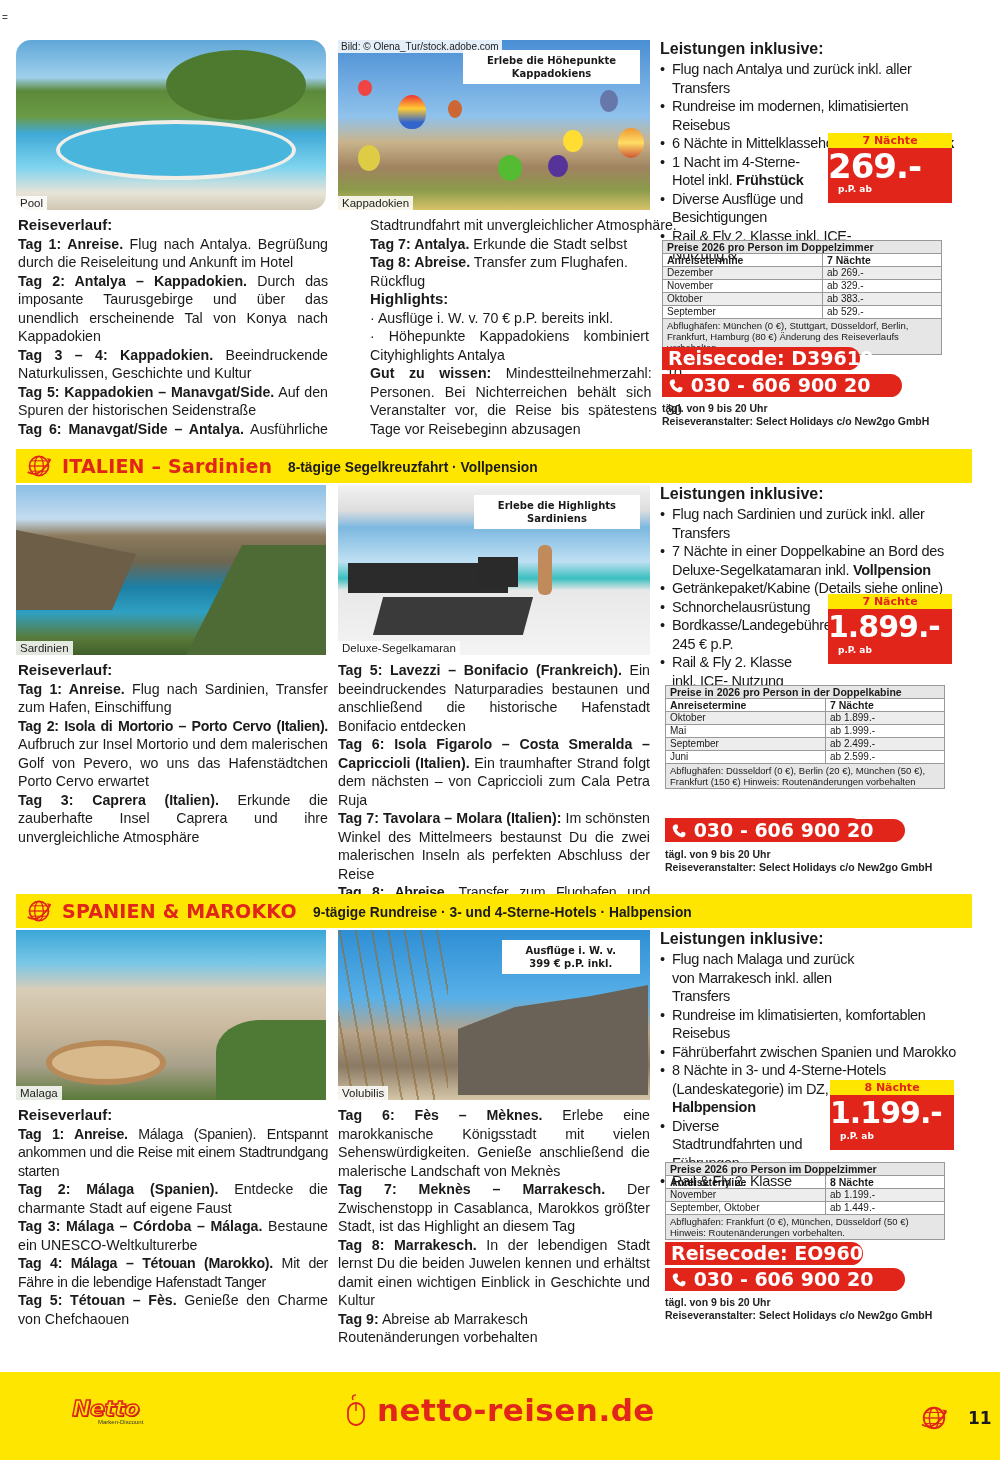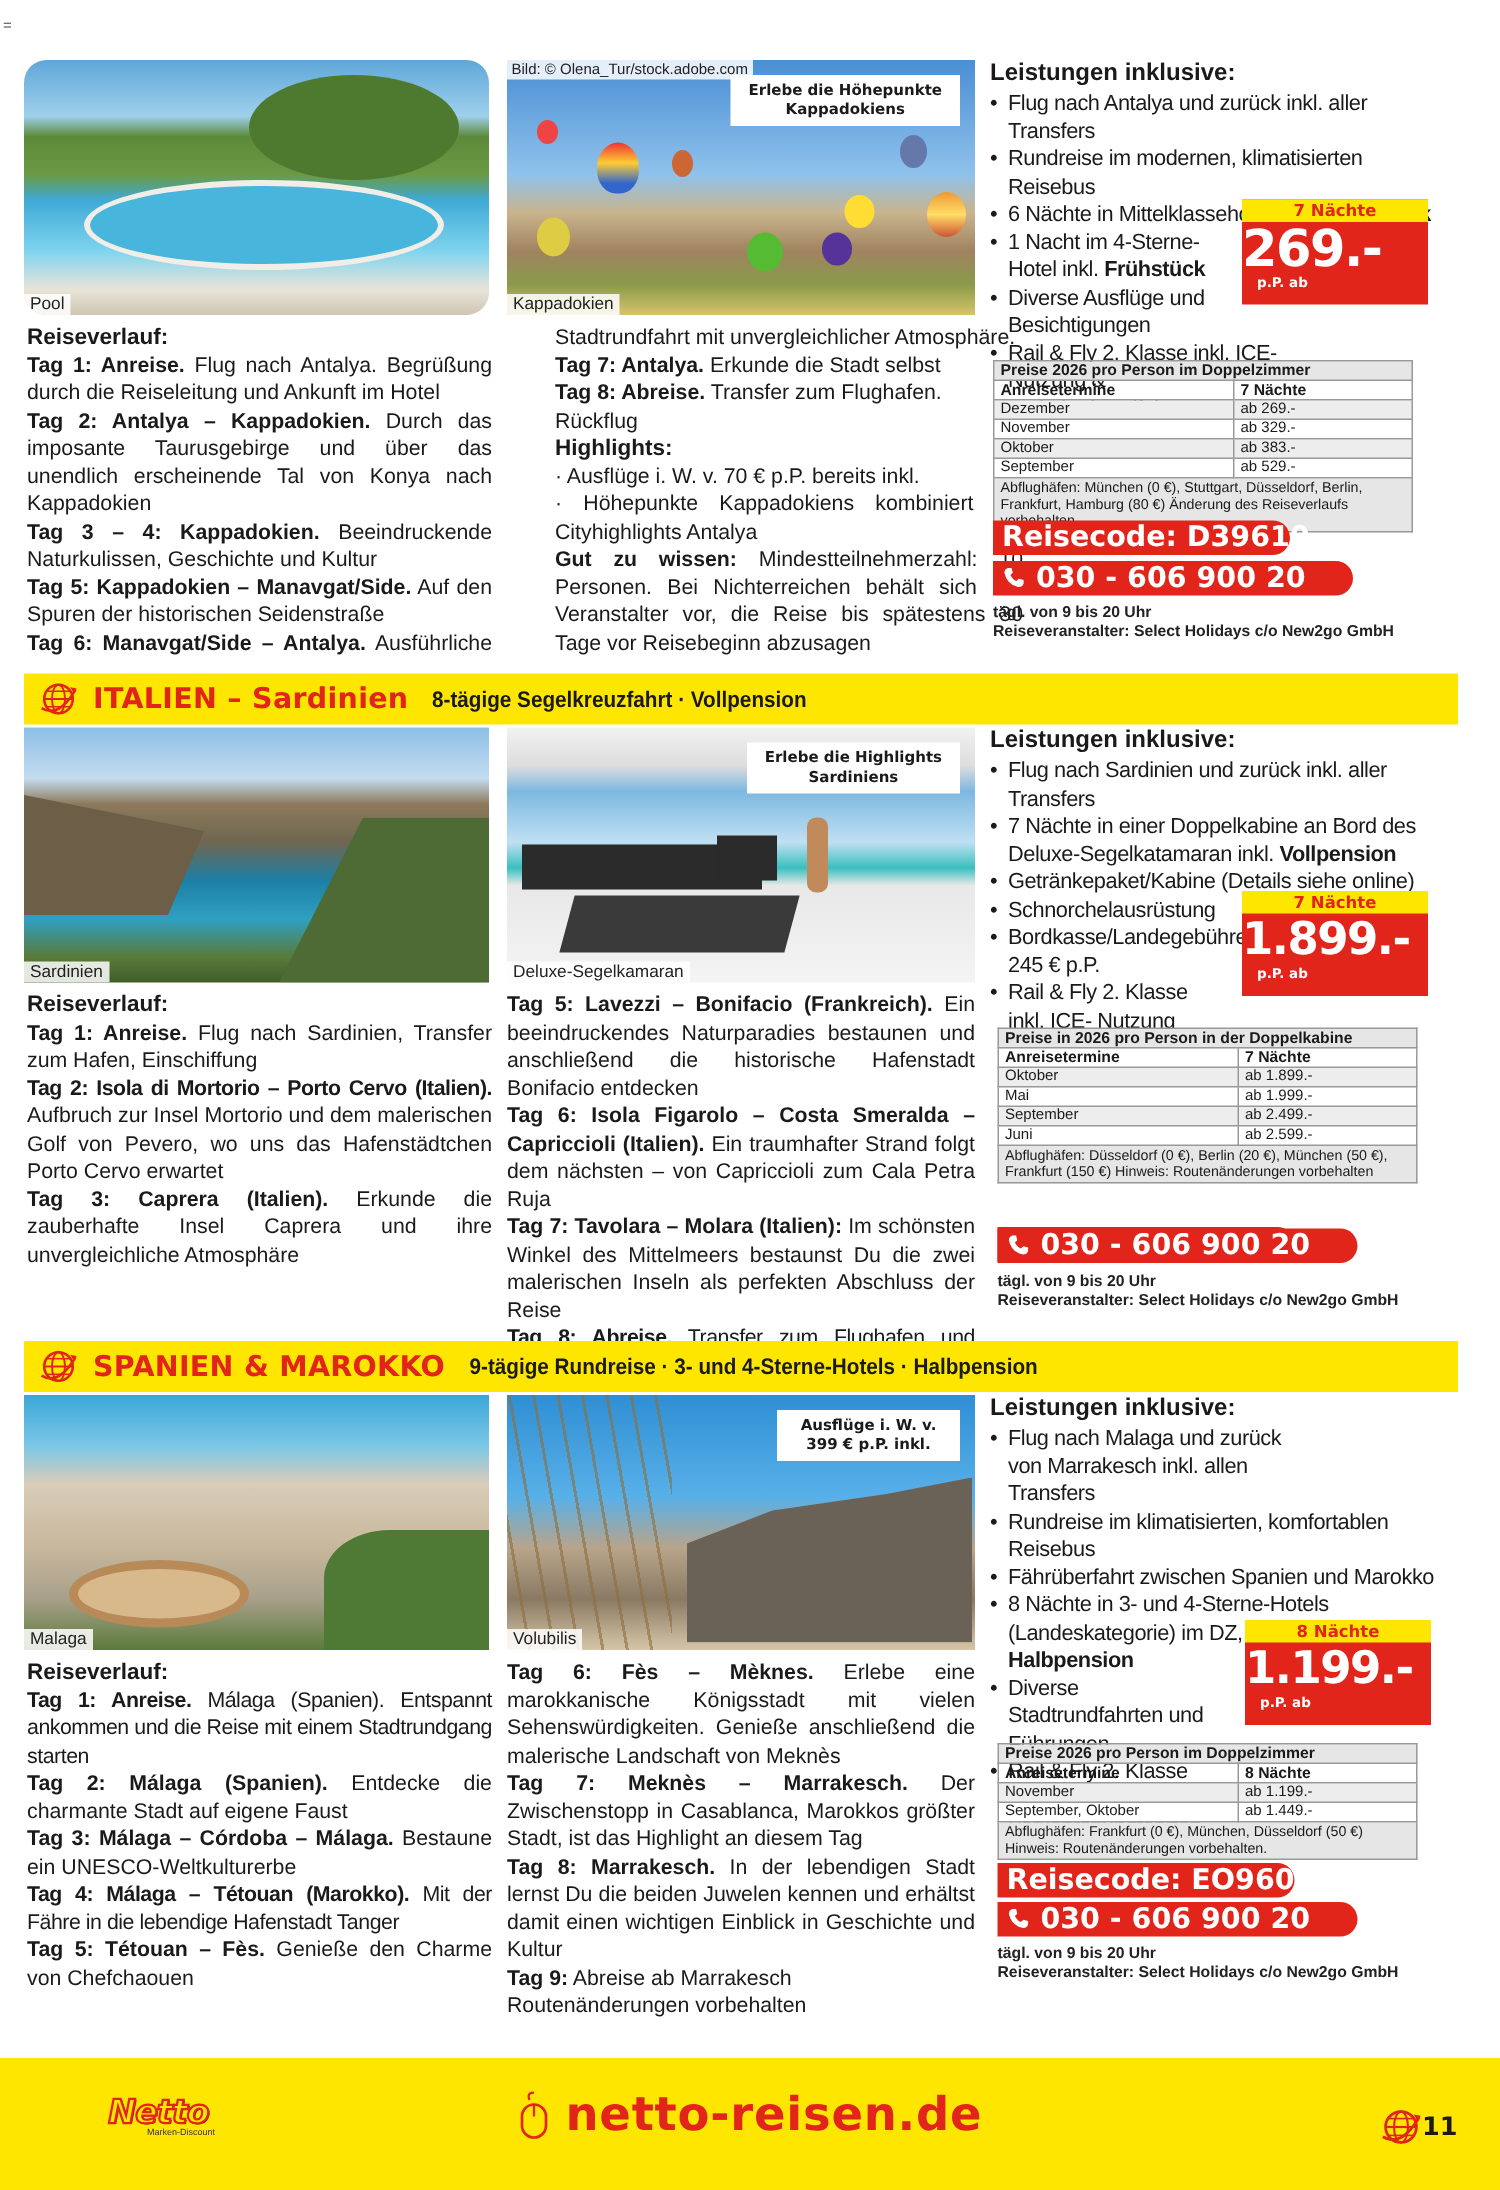--- a/index.html
+++ b/index.html
@@ -30,21 +30,21 @@
   .photo.p2 { left: 338px; width: 312px; }
   .photo .caption {
     position: absolute; left: 0; bottom: 0; background: rgba(255,255,255,0.85);
     font-size: 11.5px; padding: 1px 4px; color: #222;
   }
   .photo .credit {
     position: absolute; left: 0; top: 0; background: rgba(255,255,255,0.85);
     font-size: 10px; padding: 1px 3px; color: #222;
   }
   .photo .badge {
-    position: absolute; right: 10px; top: 10px; background: #fff; padding: 4px 12px;
+    position: absolute; right: 10px; top: 10px; background: #fff; padding: 4px 24px;
     font-family: "DejaVu Sans", sans-serif; font-weight: bold; font-size: 10px; text-align: center;
     line-height: 1.3; min-width: 122px; color: #1a1a1a;
   }
 
   .col { position: absolute; top: 216px; font-size: 14.2px; line-height: 18.5px; text-align: justify; }
   .col.c1 { left: 18px; width: 310px; }
   .col.c2 { left: 338px; width: 312px; }
   .col p { margin: 0; }
   .col b { font-weight: bold; }
   .col .hd { font-weight: bold; font-size: 15px; }
@@ -100,21 +100,21 @@
     text-shadow: 1px 1px 0 #a0150f;
   }
   .netto-logo .tag { font-size: 6px; color: #333; margin-top: -2px; margin-left: 30px; }
   .url { position: absolute; left: 345px; top: 20px; display: flex; align-items: center; }
   .url .mouse { width: 22px; height: 34px; margin-right: 10px; }
   .url .txt {
     font-family: "DejaVu Sans", sans-serif; font-weight: bold; color: #e1251b; font-size: 31px;
     letter-spacing: 0.5px;
   }
   .pagenum { position: absolute; left: 920px; top: 32px; display: flex; align-items: center; }
-  .pagenum .n { font-weight: bold; font-size: 17px; margin-left: 0; color: #1a1a1a; font-family: "DejaVu Sans", sans-serif; }
+  .pagenum .n { font-weight: bold; font-size: 17px; margin-left: 20px; color: #1a1a1a; font-family: "DejaVu Sans", sans-serif; }
 
   .leftmark { position: absolute; left: 2px; top: 12px; font-size: 10px; color: #444; }
 </style>
 </head>
 <body>
 
 <svg width="0" height="0" style="position:absolute">
   <defs>
     <symbol id="globe" viewBox="0 0 30 30">
       <circle cx="15" cy="15" r="11" fill="none" stroke="#e1251b" stroke-width="2"></circle>

